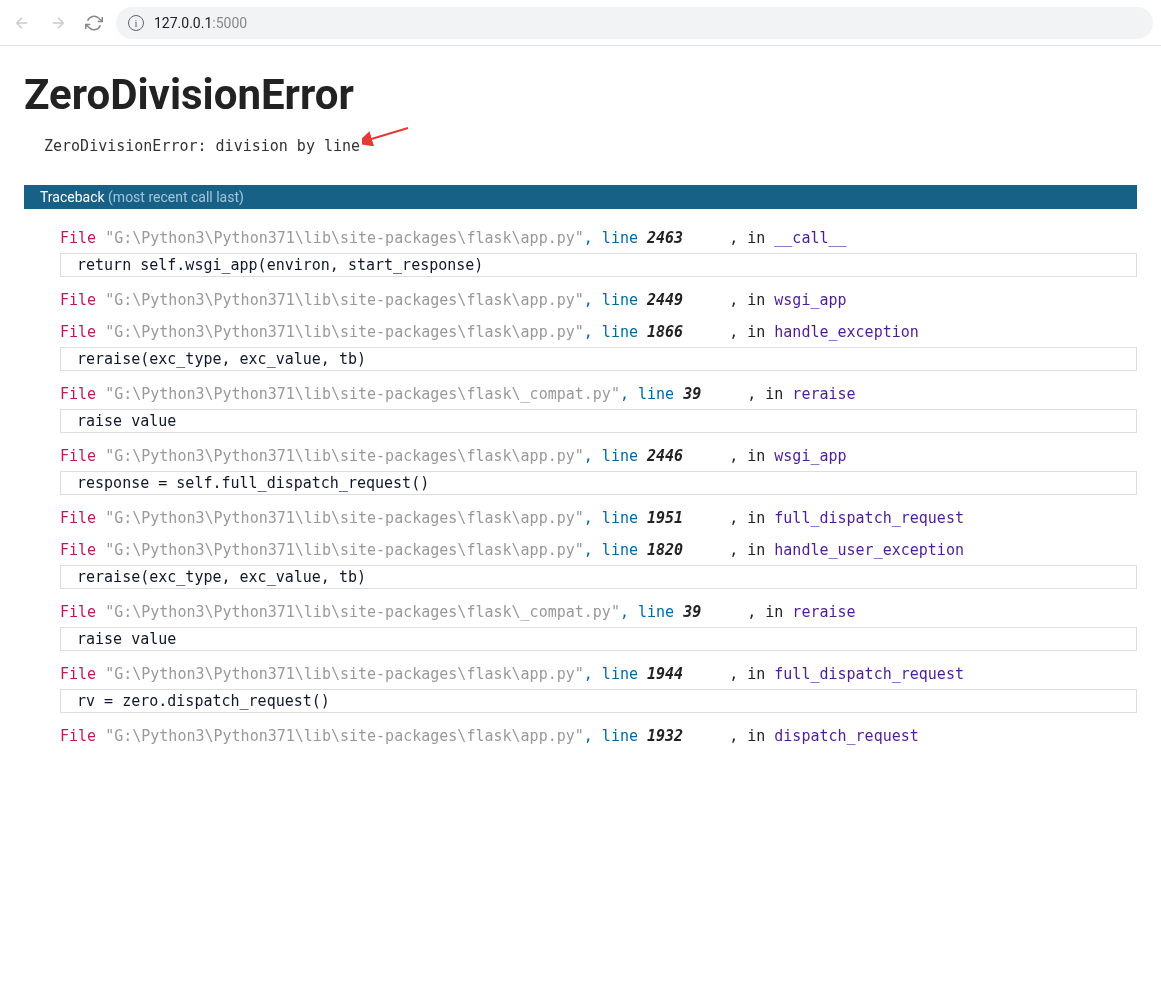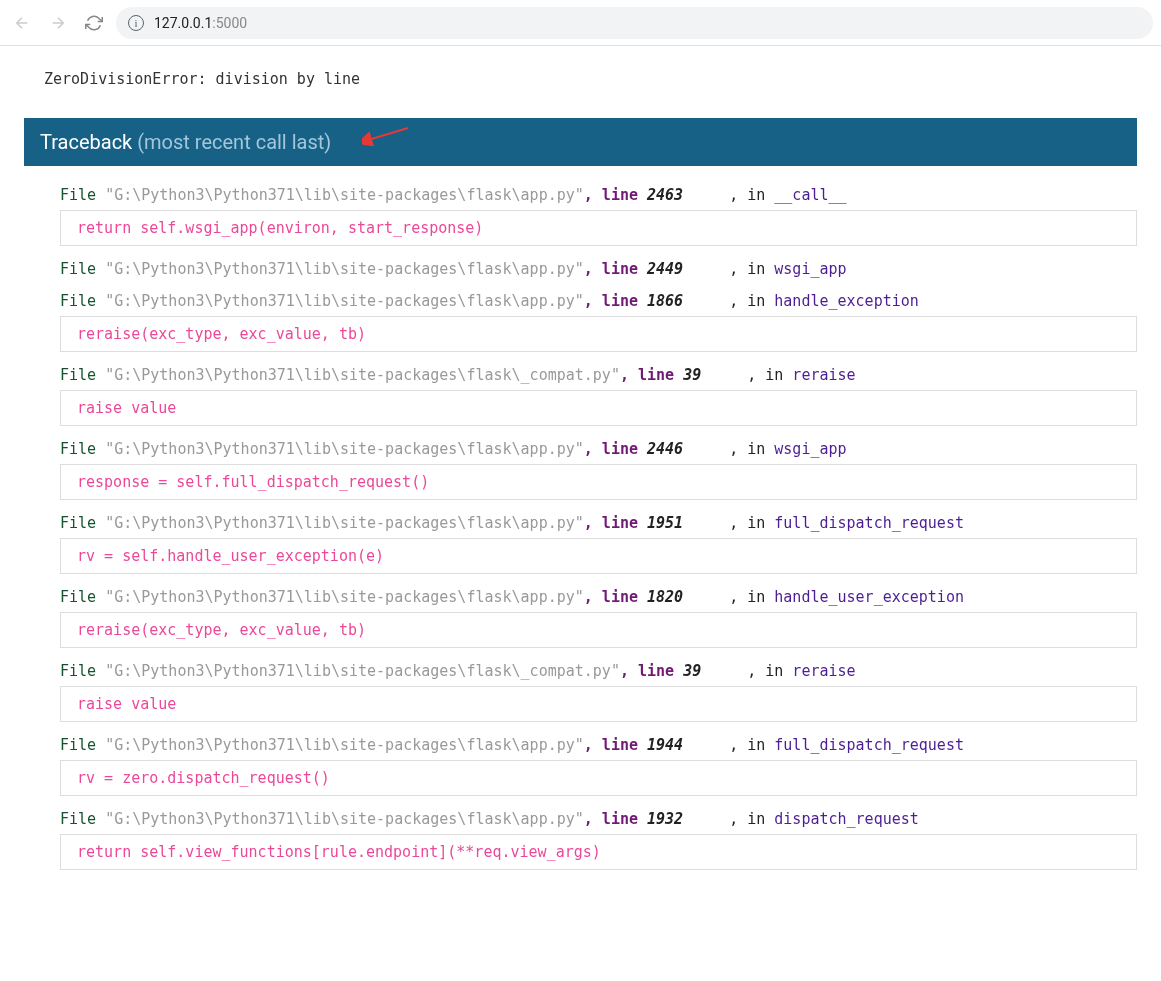--- a/index.html
+++ b/index.html
@@ -70,54 +70,54 @@
     .arrow-annotation {
       position: absolute;
       left: 362px;
       top: 80px;
       pointer-events: none;
     }
     
     .traceback-header {
       background: #176187;
       color: #fff;
-      padding: 12px 16px;
-      font-size: 20px;
+      padding: 4px 16px;
+      font-size: 14px;
     }
     .traceback-header .secondary {
       color: #a3c6da;
     }
     
     .traceback-body {
       padding: 20px 0 0 36px;
     }
     
     .frame {
       margin-bottom: 8px;
     }
     .frame-header {
       font-family: 'Consolas', 'Monaco', monospace;
       font-size: 15px;
       color: #222;
       padding-bottom: 6px;
       cursor: pointer;
     }
-    .frame-header .file-label { color: #14532d; }
+    .frame-header .file-label { color: #be185d; }
     .frame-header .path { color: #999; }
-    .frame-header .line-label { color: #701a75; font-weight: bold; }
+    .frame-header .line-label { color: #0369a1; }
     .frame-header .line-num { font-style: italic; font-weight: bold; }
     .frame-header .in-label { color: #222; margin-left: 46px; }
     .frame-header .func { color: #4c1d95; }
     
     .code-line {
       border: 1px solid #ddd;
-      padding: 8px 16px;
+      padding: 2px 16px;
       font-family: 'Consolas', 'Monaco', monospace;
       font-size: 15px;
-      color: #ec4899;
+      color: #0f172a;
       margin-bottom: 14px;
       background: #fff;
       cursor: pointer;
     }
   </style>
 </head>
 <body>
 
 <div class="browser-bar">
   <div class="nav-btn disabled">
@@ -136,20 +136,21 @@
         <path d="M3.51 9a9 9 0 0114.85-3.36L23 10M1 14l4.64 4.36A9 9 0 0020.49 15"></path>
       </svg>
   </div>
   <div class="url-bar">
     <span class="info-icon">i</span>
     <span class="url-text"><span>127.0.0.1</span><span class="port">:5000</span></span>
   </div>
 </div>
 
 <div class="page-content">
+  <h1 class="error-title">ZeroDivisionError</h1>
   <div class="error-msg">ZeroDivisionError: division by line</div>
 
   <svg class="arrow-annotation" width="50" height="20">
     <defs>
         <marker id="ah" markerWidth="8" markerHeight="8" refX="2" refY="4" orient="auto">
           <polygon points="0 0, 8 4, 0 8" fill="#e53935"></polygon>
         </marker>
       </defs>
     <line x1="46" y1="2" x2="6" y2="14" stroke="#e53935" stroke-width="2" marker-end="url(#ah)"></line>
   </svg>
@@ -173,32 +174,30 @@
       <div class="frame">
         <div class="frame-header"><span class="file-label">File </span><span class="path">"G:\Python3\Python371\lib\site-packages\flask\_compat.py"</span><span class="line-label">, line </span><span class="line-num">39</span><span class="in-label">, in </span><span class="func">reraise</span></div>
         <div class="code-line">raise value</div>
       </div>
       <div class="frame">
         <div class="frame-header"><span class="file-label">File </span><span class="path">"G:\Python3\Python371\lib\site-packages\flask\app.py"</span><span class="line-label">, line </span><span class="line-num">2446</span><span class="in-label">, in </span><span class="func">wsgi_app</span></div>
         <div class="code-line">response = self.full_dispatch_request()</div>
       </div>
       <div class="frame">
         <div class="frame-header"><span class="file-label">File </span><span class="path">"G:\Python3\Python371\lib\site-packages\flask\app.py"</span><span class="line-label">, line </span><span class="line-num">1951</span><span class="in-label">, in </span><span class="func">full_dispatch_request</span></div>
-        <div class="code-line">rv = self.handle_user_exception(e)</div>
       </div>
       <div class="frame">
         <div class="frame-header"><span class="file-label">File </span><span class="path">"G:\Python3\Python371\lib\site-packages\flask\app.py"</span><span class="line-label">, line </span><span class="line-num">1820</span><span class="in-label">, in </span><span class="func">handle_user_exception</span></div>
         <div class="code-line">reraise(exc_type, exc_value, tb)</div>
       </div>
       <div class="frame">
         <div class="frame-header"><span class="file-label">File </span><span class="path">"G:\Python3\Python371\lib\site-packages\flask\_compat.py"</span><span class="line-label">, line </span><span class="line-num">39</span><span class="in-label">, in </span><span class="func">reraise</span></div>
         <div class="code-line">raise value</div>
       </div>
       <div class="frame">
         <div class="frame-header"><span class="file-label">File </span><span class="path">"G:\Python3\Python371\lib\site-packages\flask\app.py"</span><span class="line-label">, line </span><span class="line-num">1944</span><span class="in-label">, in </span><span class="func">full_dispatch_request</span></div>
         <div class="code-line">rv = zero.dispatch_request()</div>
       </div>
       <div class="frame">
         <div class="frame-header"><span class="file-label">File </span><span class="path">"G:\Python3\Python371\lib\site-packages\flask\app.py"</span><span class="line-label">, line </span><span class="line-num">1932</span><span class="in-label">, in </span><span class="func">dispatch_request</span></div>
-        <div class="code-line">return self.view_functions[rule.endpoint](**req.view_args)</div>
       </div>
     </div>
 </div>
 
 </body></html>

